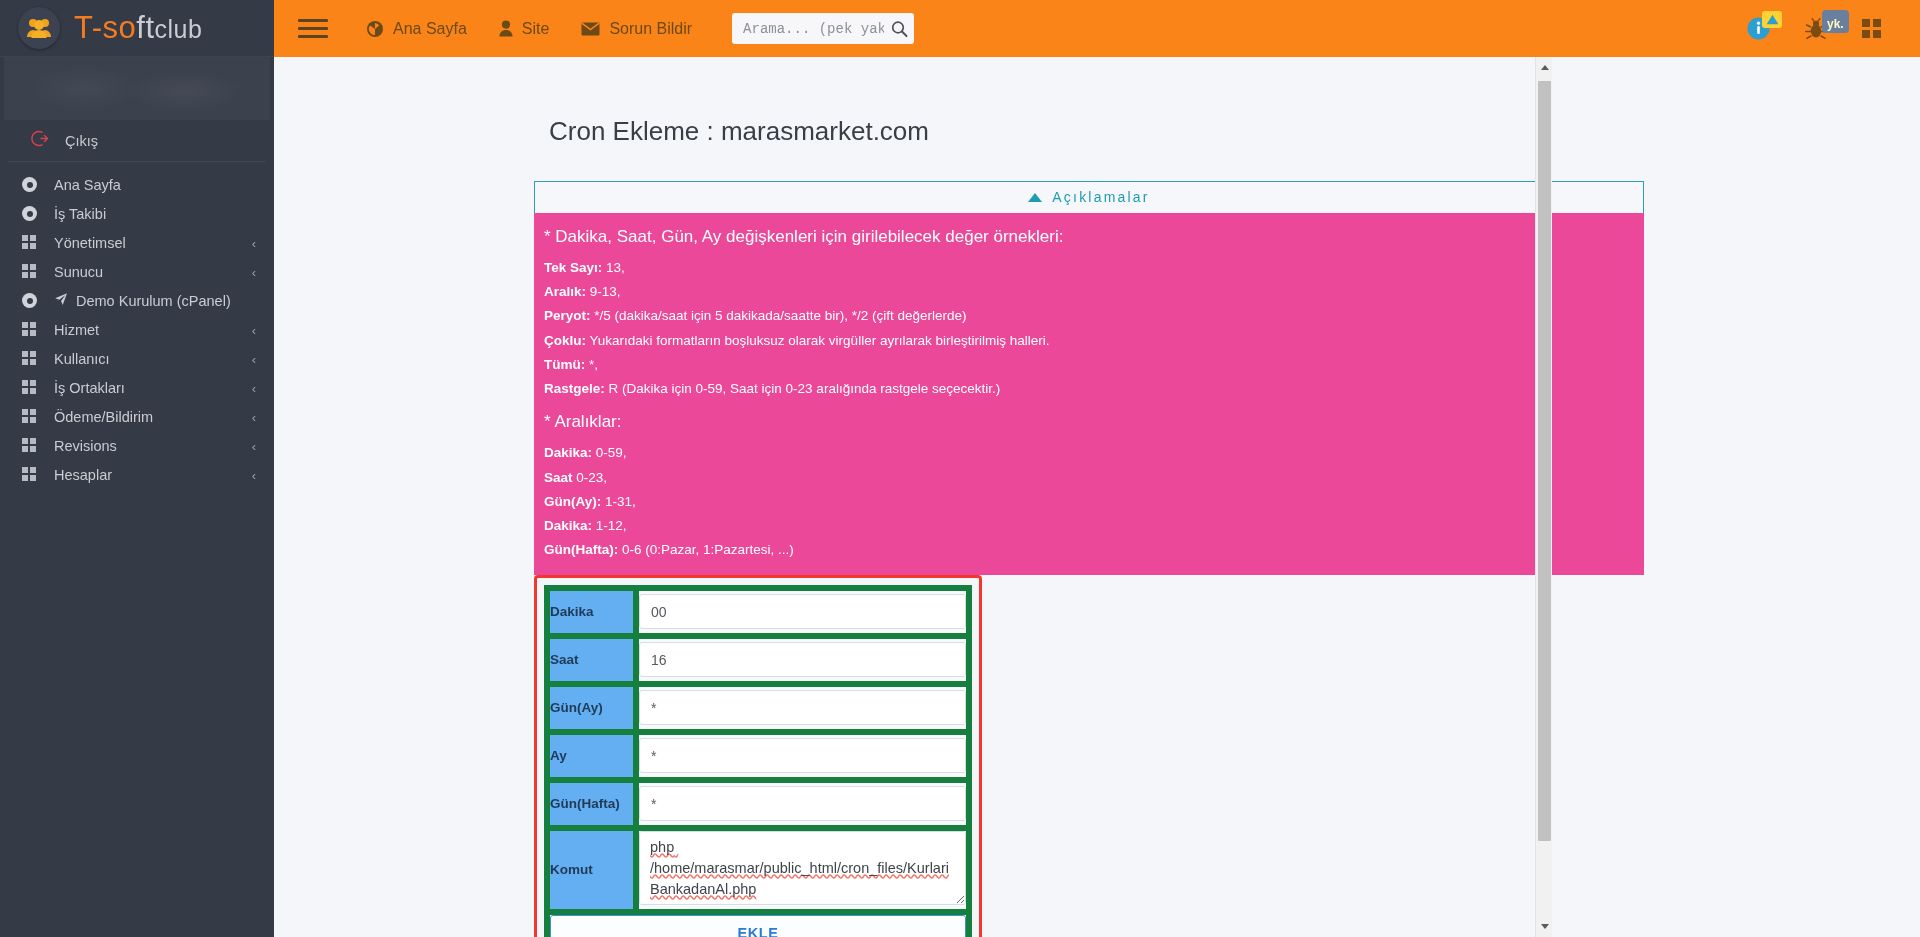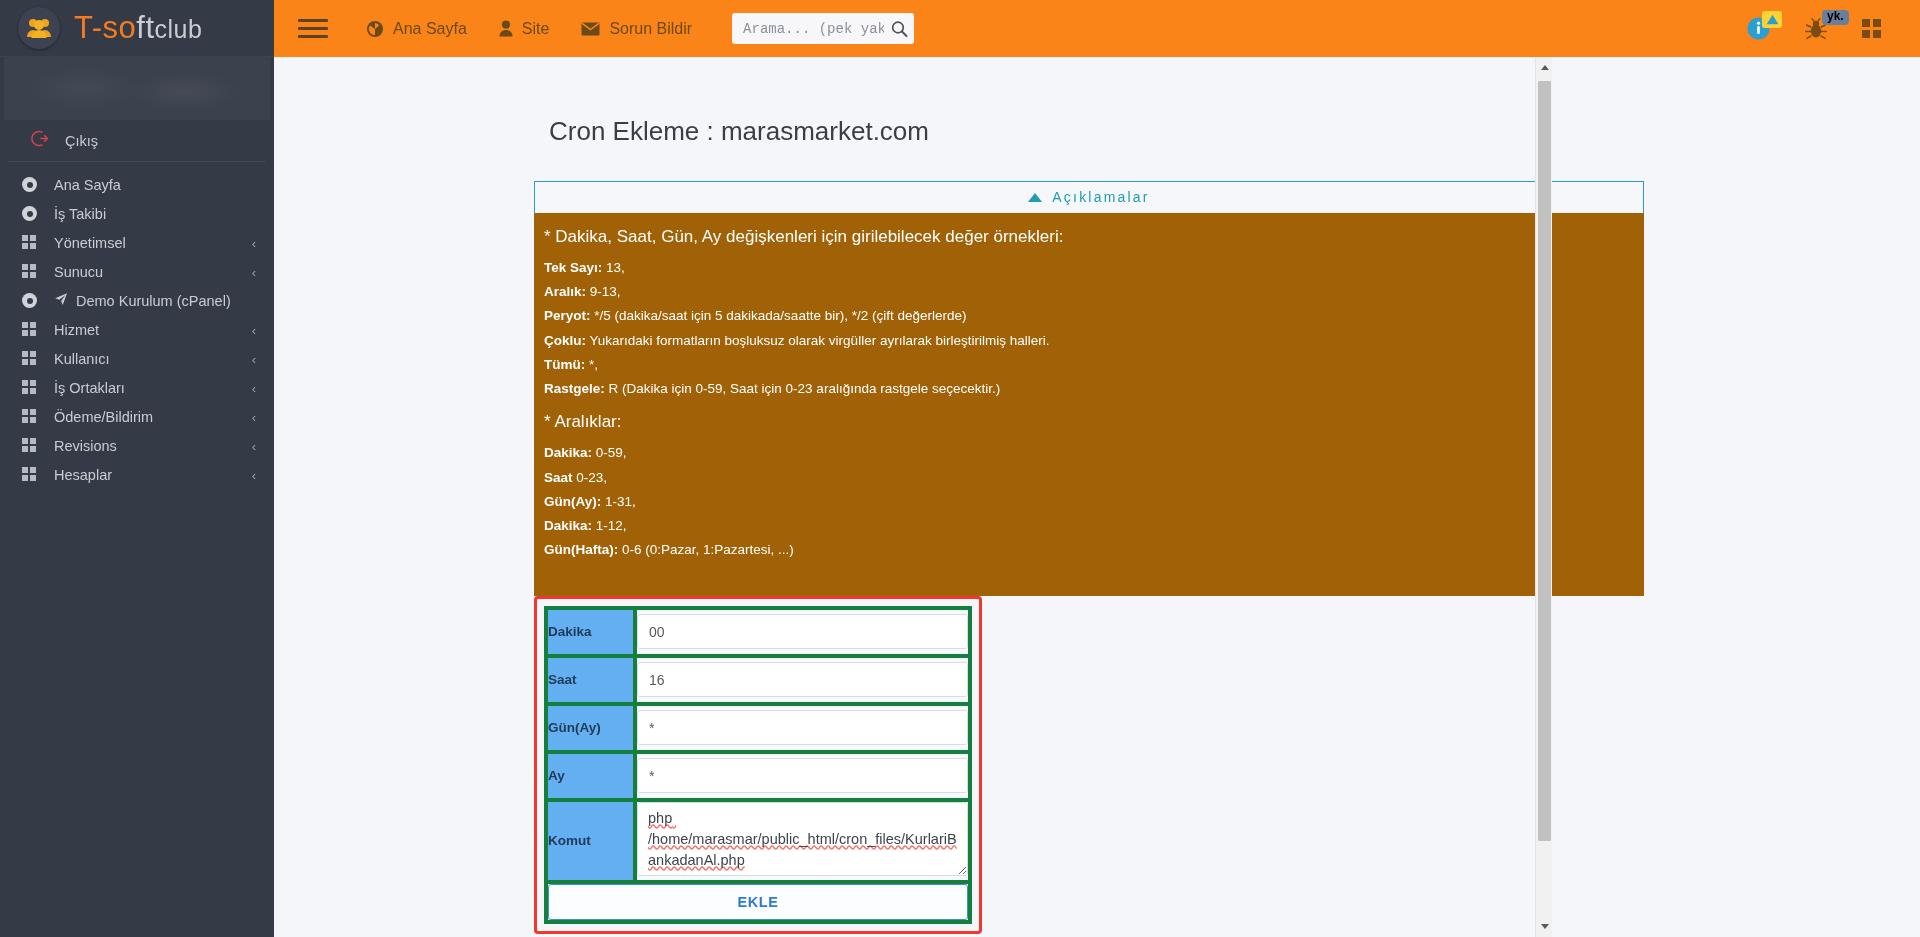--- a/index.html
+++ b/index.html
@@ -155,22 +155,22 @@
   }
   .tb-icon-stack { position: relative; display:flex; align-items:center; cursor:pointer; }
   .badge-warn {
     position: absolute; left: 15px; top: -6px;
     background: #ffd233; border-radius: 3px;
     width: 20px; height: 17px;
     display:flex; align-items:center; justify-content:center;
   }
   .badge-yk {
     position: absolute; left: 18px; top: -8px;
-    background: #6a7f9e; color: #000000; border-radius: 4px;
-    font-size: 12px; padding: 0 5px 3px; font-weight: 600;
+    background: #6a7f9e; color: #fef9c3; border-radius: 4px;
+    font-size: 12px; padding: 8px 5px 3px; font-weight: 600;
     line-height: 1;
     text-align: center;
   }
   .ico-appgrid { width: 20px; height: 20px; position: relative; }
   .ico-appgrid i { position:absolute; width:8px;height:8px;background:#7a4b12; }
   .ico-appgrid i:nth-child(1){left:0;top:0;}
   .ico-appgrid i:nth-child(2){left:11px;top:0;}
   .ico-appgrid i:nth-child(3){left:0;top:11px;}
   .ico-appgrid i:nth-child(4){left:11px;top:11px;}
 
@@ -202,23 +202,23 @@
   #accordion-head .caret {
     width: 0; height: 0;
     border-left: 7px solid transparent;
     border-right: 7px solid transparent;
     border-bottom: 9px solid #1e9cb0;
   }
   #accordion-head .acc-label {
     color: #1e9cb0; font-size: 14px; letter-spacing: 2.2px;
   }
   #info-body {
-    background: #a16207;
+    background: #ec4899;
     color: #ffffff;
-    padding: 14px 10px 31px 10px;
+    padding: 14px 10px 10px 10px;
   }
   .info-head {
     font-size: 17px; margin: 0 0 11px 0; font-weight: 400;
   }
   .info-line {
     font-size: 13.5px; line-height: 1.5; margin: 3px 0 4px 0;
   }
   .info-line b { font-weight: 700; }
   .info-sub { margin-top: 13px; }
 
@@ -227,21 +227,21 @@
     position: relative;
     width: 448px;
     margin-left: 260px;
     margin-top: 0px;
     border: 3px solid #f4372e;
     border-radius: 4px;
     padding: 7px;
     background: transparent;
   }
   #cron-table { width: 100%; border-collapse: collapse; background: #fff; }
-  #cron-table td { border: 4px solid #15803d; padding: 0; vertical-align: middle; }
+  #cron-table td { border: 6px solid #15803d; padding: 0; vertical-align: middle; }
   td.lbl {
     width: 89px;
     background: #64aef2;
     color: #1f3b56;
     font-weight: 700;
     font-size: 13.5px;
     padding: 0 0 0 11px;
     height: 48px;
   }
   td.fld { padding: 6px 8px 6px 6px; background: #f7f9fc; }
@@ -637,20 +637,26 @@
                 <input class="cron-input" type="text" value="*" style="">
               </td>
             </tr>
             <tr>
               <td class="lbl">Ay</td>
               <td class="fld">
                 <input class="cron-input" type="text" value="*" style="">
               </td>
             </tr>
             <tr>
+              <td class="lbl">Gün(Hafta)</td>
+              <td class="fld">
+                <input class="cron-input" type="text" value="*" style="">
+              </td>
+            </tr>
+            <tr>
               <td class="lbl">Komut</td>
               <td class="fld">
                 <textarea class="cron-textarea" style="">php /home/marasmar/public_html/cron_files/KurlariBankadanAl.php</textarea>
               </td>
             </tr>
             <tr>
               <td class="submit-cell" colspan="2">
                 <button id="ekle-btn">EKLE</button>
               </td>
             </tr>

